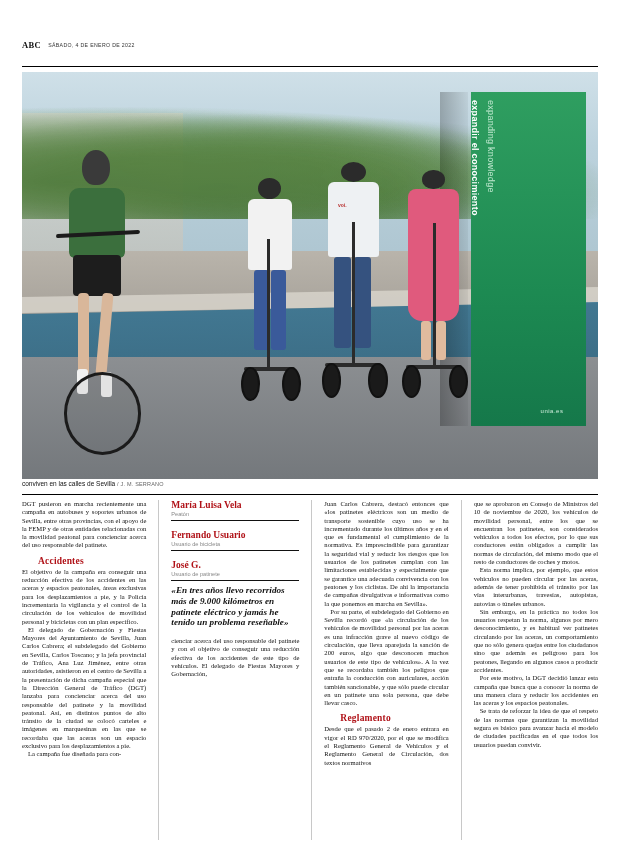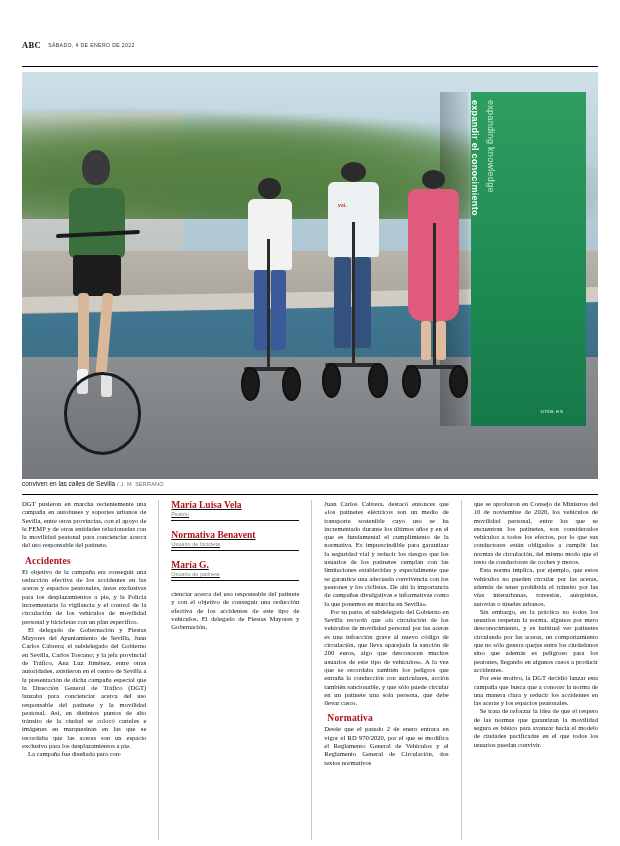--- a/index.html
+++ b/index.html
@@ -359,26 +359,26 @@
     color: #111;
     hyphens: auto;
   }
   p.body.first { text-indent: 0; }
 
   h3.subhead {
     font-family: "Liberation Serif", serif;
     font-size: 9.5px;
     font-weight: bold;
     color: #b01117;
-    margin: 6px 0 2px 3px;
+    margin: 6px 0 2px 16px;
     letter-spacing: 0.2px;
   }
 
   
-  .quote-block { margin-bottom: 9px; text-decoration: underline; }
+  .quote-block { margin-bottom: 9px; }
   .q-name {
     font-family: "Liberation Serif", serif;
     font-size: 9.5px;
     font-weight: bold;
     color: #b01117;
     margin: 0 0 1px 0;
     line-height: 10px;
   }
   .q-role {
     font-family: "Liberation Sans", sans-serif;
@@ -502,38 +502,39 @@
 
     <div class="vrule"></div>
 
     <div class="col c2">
       <div class="quote-block">
         <div class="q-name">María Luisa Vela</div>
         <div class="q-role">Peatón</div>
         <div class="q-rule"></div>
       </div>
       <div class="quote-block">
-        <div class="q-name">Normativa Benavent</div>
+        <div class="q-name">Fernando Usuario</div>
         <div class="q-role">Usuario de bicicleta</div>
         <div class="q-rule"></div>
       </div>
       <div class="quote-block">
-        <div class="q-name">María G.</div>
+        <div class="q-name">José G.</div>
         <div class="q-role">Usuario de patinete</div>
         <div class="q-rule"></div>
+        <p class="q-text">«En tres años llevo recorridos más de 9.000 kilómetros en patinete eléctrico y jamás he tenido un problema reseñable»</p>
       </div>
       <p class="body first" style="margin-top:8px;">cienciar acerca del uso responsable del patinete y con el objetivo de conseguir una reducción efectiva de los accidentes de este tipo de vehículos. El delegado de Fiestas Mayores y Gobernación,</p>
     </div>
 
     <div class="vrule"></div>
 
     <div class="col c3">
       <p class="body first">Juan Carlos Cabrera, destacó entonces que «los patinetes eléctricos son un medio de transporte sostenible cuyo uso se ha incrementado durante los últimos años y en el que es fundamental el cumplimiento de la normativa. Es imprescindible para garantizar la seguridad vial y reducir los riesgos que los usuarios de los patinetes cumplan con las limitaciones establecidas y especialmente que se garantice una adecuada convivencia con los peatones y los ciclistas. De ahí la importancia de campañas divulgativas e informativas como la que ponemos en marcha en Sevilla».</p>
       <p class="body">Por su parte, el subdelegado del Gobierno en Sevilla recordó que «la circulación de los vehículos de movilidad personal por las aceras es una infracción grave al nuevo código de circulación, que lleva aparejada la sanción de 200 euros, algo que desconocen muchos usuarios de este tipo de vehículos». A la vez que se recordaba también los peligros que entraña la conducción con auriculares, acción también sancionable, y que sólo puede circular en un patinete una sola persona, que debe llevar casco.</p>
-      <h3 class="subhead">Normativa</h3>
+      <h3 class="subhead">Reglamento</h3>
       <p class="body first">Desde que el pasado 2 de enero entrara en vigor el RD 970/2020, por el que se modifica el Reglamento General de Vehículos y el Reglamento General de Circulación, dos textos normativos</p>
     </div>
 
     <div class="vrule"></div>
 
     <div class="col c4">
       <p class="body first">que se aprobaron en Consejo de Ministros del 10 de noviembre de 2020, los vehículos de movilidad personal, entre los que se encuentran los patinetes, son considerados vehículos a todos los efectos, por lo que sus conductores están obligados a cumplir las normas de circulación, del mismo modo que el resto de conductores de coches y motos.</p>
       <p class="body">Esta norma implica, por ejemplo, que estos vehículos no pueden circular por las aceras, además de tener prohibida el tránsito por las vías interurbanas, travesías, autopistas, autovías o túneles urbanos.</p>
       <p class="body">Sin embargo, en la práctica no todos los usuarios respetan la norma, algunos por mero desconocimiento, y es habitual ver patinetes circulando por las aceras, un comportamiento que no sólo genera quejas entre los ciudadanos sino que además es peligroso para los peatones, llegando en algunos casos a producir accidentes.</p>
       <p class="body">Por este motivo, la DGT decidió lanzar esta campaña que busca que a conocer la norma de una manera clara y reducir los accidentes en las aceras y los espacios peatonales.</p>

